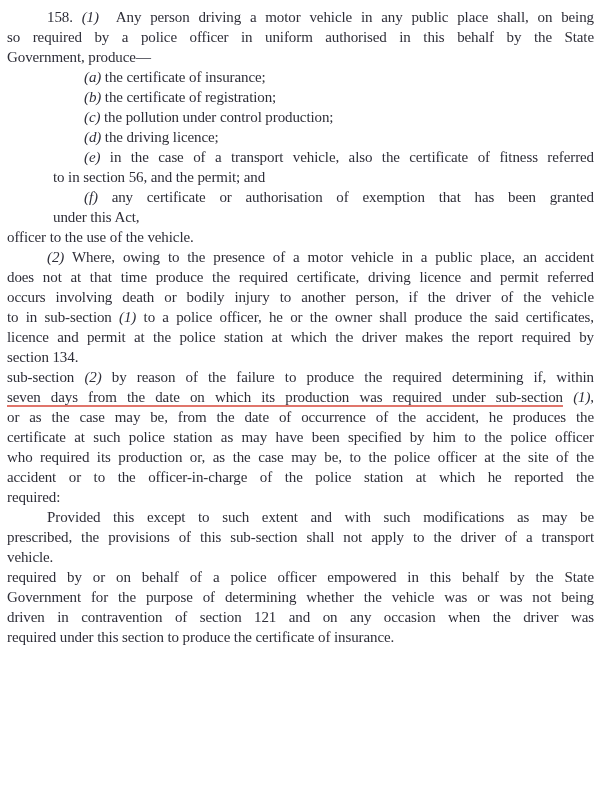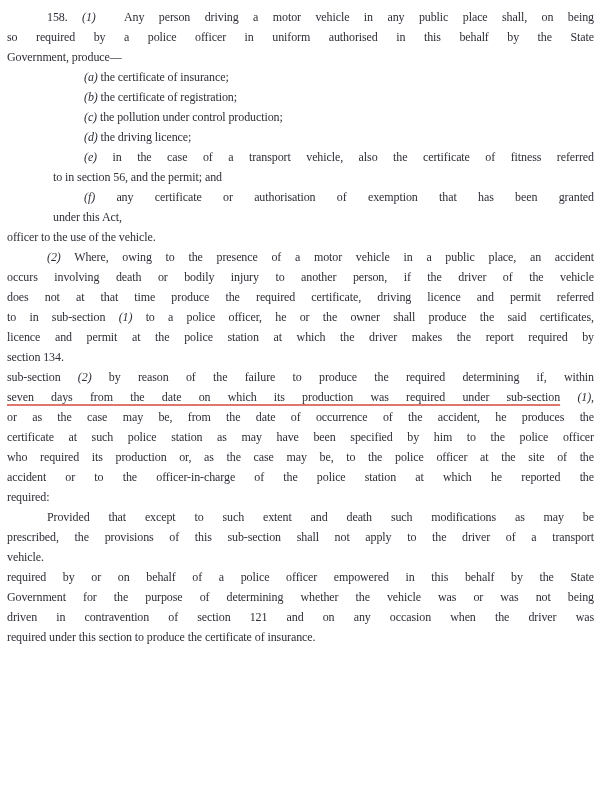--- a/index.html
+++ b/index.html
@@ -9,21 +9,21 @@
   }
   .page {
     position: relative;
     width: 600px;
     height: 786px;
     box-sizing: border-box;
     padding: 7px 6px 0 7px;
     background: #ffffff;
     overflow: hidden;
     font-family: "Liberation Serif", "DejaVu Serif", serif;
-    font-size: 12px;
+    font-size: 15px;
     line-height: 20px;
     letter-spacing: -0.1px;
     color: #2e2e38;
   }
   .block { margin-top: 0; }
   .block:first-child { margin-top: 0; }
   .line {
     text-align: justify;
     text-align-last: justify;
   }
@@ -67,37 +67,37 @@
     </div>
     <div class="block item">
       <div class="line first"><span class="i ">(f)</span><span class=""> any certificate or authorisation of exemption that has been granted</span></div>
       <div class="line last"><span class="">under this Act,</span></div>
     </div>
     <div class="block flush">
       <div class="line first last"><span class="">officer to the use of the vehicle.</span></div>
     </div>
     <div class="block para">
       <div class="line first"><span class="i ">(2)</span><span class=""> Where, owing to the presence of a motor vehicle in a public place, an accident</span></div>
+      <div class="line"><span class="">does not at that time produce the required certificate, driving licence and permit referred</span></div>
       <div class="line"><span class="">occurs involving death or bodily injury to another person, if the driver of the vehicle</span></div>
-      <div class="line"><span class="">does not at that time produce the required certificate, driving licence and permit referred</span></div>
       <div class="line"><span class="">to in sub-section </span><span class="i ">(1)</span><span class=""> to a police officer, he or the owner shall produce the said certificates,</span></div>
       <div class="line"><span class="">licence and permit at the police station at which the driver makes the report required by</span></div>
       <div class="line last"><span class="">section 134.</span></div>
     </div>
     <div class="block para">
       <div class="line"><span class="">sub-section </span><span class="i ">(2)</span><span class=""> by reason of the failure to produce the required determining if, within</span></div>
       <div class="line"><span class="u">seven days from the date on which its production was required under sub-section</span><span class=""> </span><span class="i ">(1)</span><span class="">,</span></div>
       <div class="line"><span class="">or as the case may be, from the date of occurrence of the accident, he produces the</span></div>
       <div class="line"><span class="">certificate at such police station as may have been specified by him to the police officer</span></div>
       <div class="line"><span class="">who required its production or, as the case may be, to the police officer at the site of the</span></div>
       <div class="line"><span class="">accident or to the officer-in-charge of the police station at which he reported the</span></div>
       <div class="line last"><span class="">required:</span></div>
     </div>
     <div class="block para">
-      <div class="line first"><span class="">Provided that except to such extent and death such modifications as may be</span></div>
+      <div class="line first"><span class="">Provided this except to such extent and with such modifications as may be</span></div>
       <div class="line"><span class="">prescribed, the provisions of this sub-section shall not apply to the driver of a transport</span></div>
       <div class="line last"><span class="">vehicle.</span></div>
     </div>
     <div class="block para">
       <div class="line"><span class="">required by or on behalf of a police officer empowered in this behalf by the State</span></div>
       <div class="line"><span class="">Government for the purpose of determining whether the vehicle was or was not being</span></div>
       <div class="line"><span class="">driven in contravention of section 121 and on any occasion when the driver was</span></div>
       <div class="line last"><span class="">required under this section to produce the certificate of insurance.</span></div>
     </div>
   </div>

